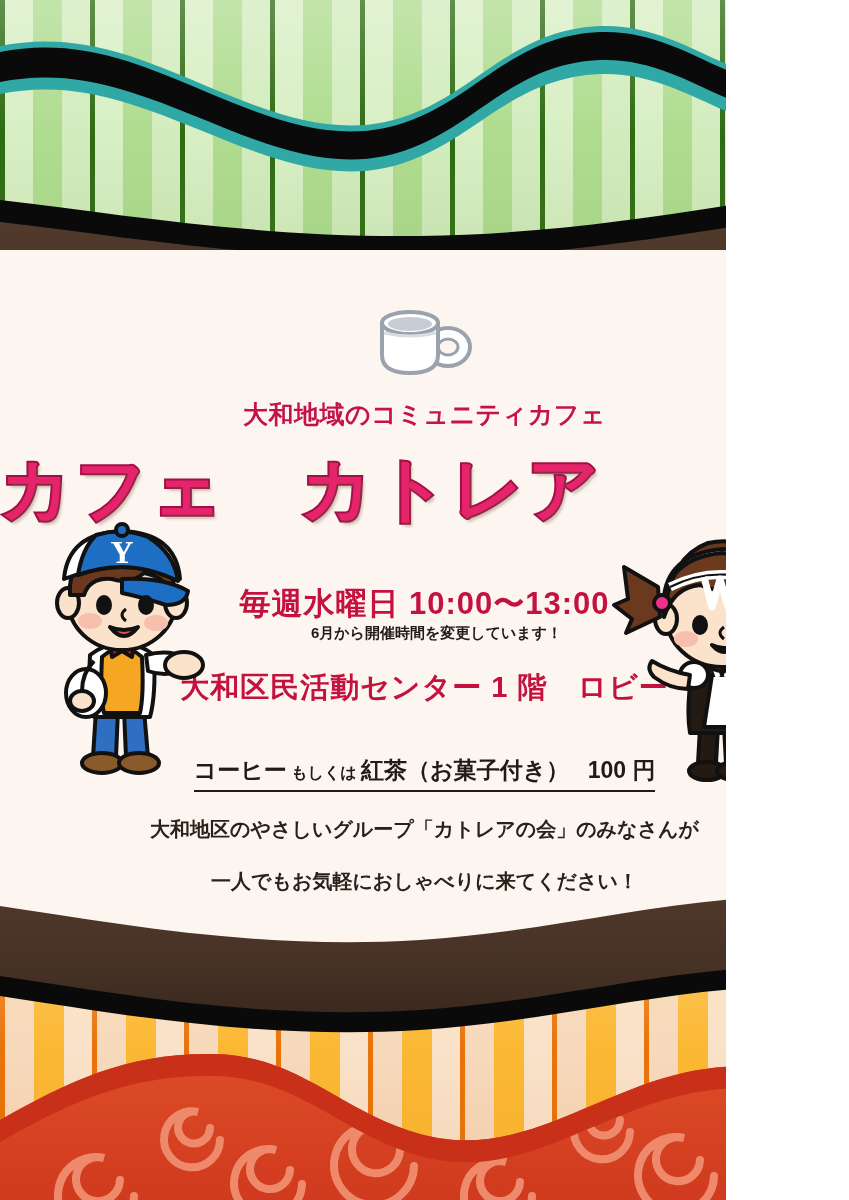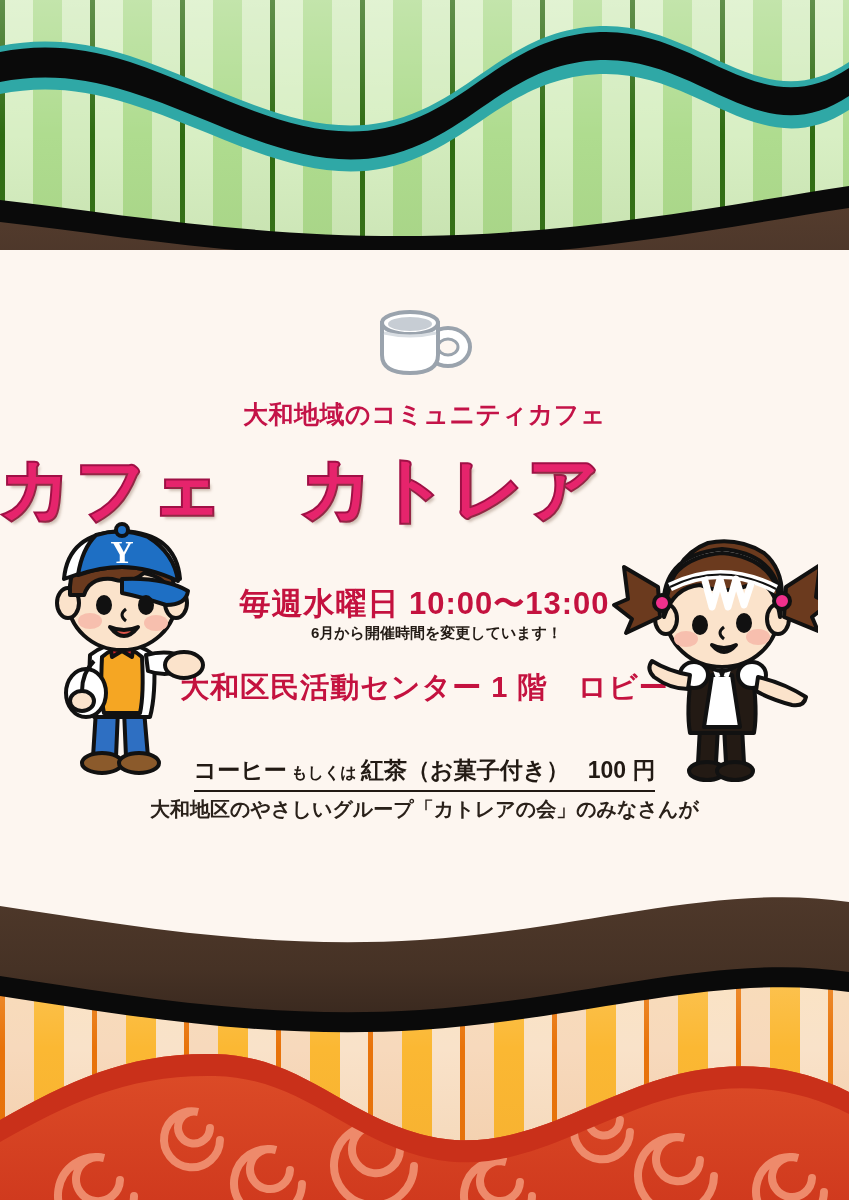--- a/index.html
+++ b/index.html
@@ -5,21 +5,21 @@
   html, body {
     margin: 0;
     padding: 0;
     background: #ffffff;
   }
   body {
     font-family: "Liberation Sans", sans-serif;
   }
   .poster {
     position: relative;
-    width: 849px;
+    width: 726px;
     height: 1200px;
     overflow: hidden;
     background: #bef264;
   }
 
   
   .band {
     position: absolute;
     left: 0;
     width: 849px;
@@ -192,21 +192,21 @@
   .desc {
     position: absolute;
     left: 0; right: 0;
     top: 793px;
     text-align: center;
     color: #2A211A;
     font-size: 20px;
     line-height: 32px;
     font-weight: bold;
   }
-  .desc div { white-space: nowrap; }
+  .desc div { white-space: nowrap; margin-top: 20px; }
 
   .mascot {
     position: absolute;
   }
   .mascot-boy { left: 38px; top: 505px; }
   .mascot-girl { left: 608px; top: 515px; }
 </style>
 </head>
 <body>
 
@@ -354,20 +354,21 @@
       <span class="u">
         <span class="price-big">コーヒー</span>
         <span class="price-small">もしくは</span>
         <span class="price-big">紅茶（お菓子付き）</span>
         <span class="price-big" style="margin-left:14px">100 円</span>
       </span>
     </div>
 
     <div class="desc">
       <div>大和地区のやさしいグループ「カトレアの会」のみなさんが</div>
+      <div>一人でもお気軽におしゃべりに来てください！</div>
     </div>
 
     <div class="mascot mascot-boy">
       <svg width="170" height="290" viewBox="0 0 170 290">
         <g stroke="#111" stroke-width="4" stroke-linejoin="round">
 
           <path d="M58,205 L55,252 L78,252 L80,205 Z" fill="#2E6FC2"></path>
           <path d="M86,205 L88,252 L110,252 L106,205 Z" fill="#2E6FC2"></path>
 
           <ellipse cx="64" cy="258" rx="20" ry="10" fill="#8B5A2B"></ellipse>

